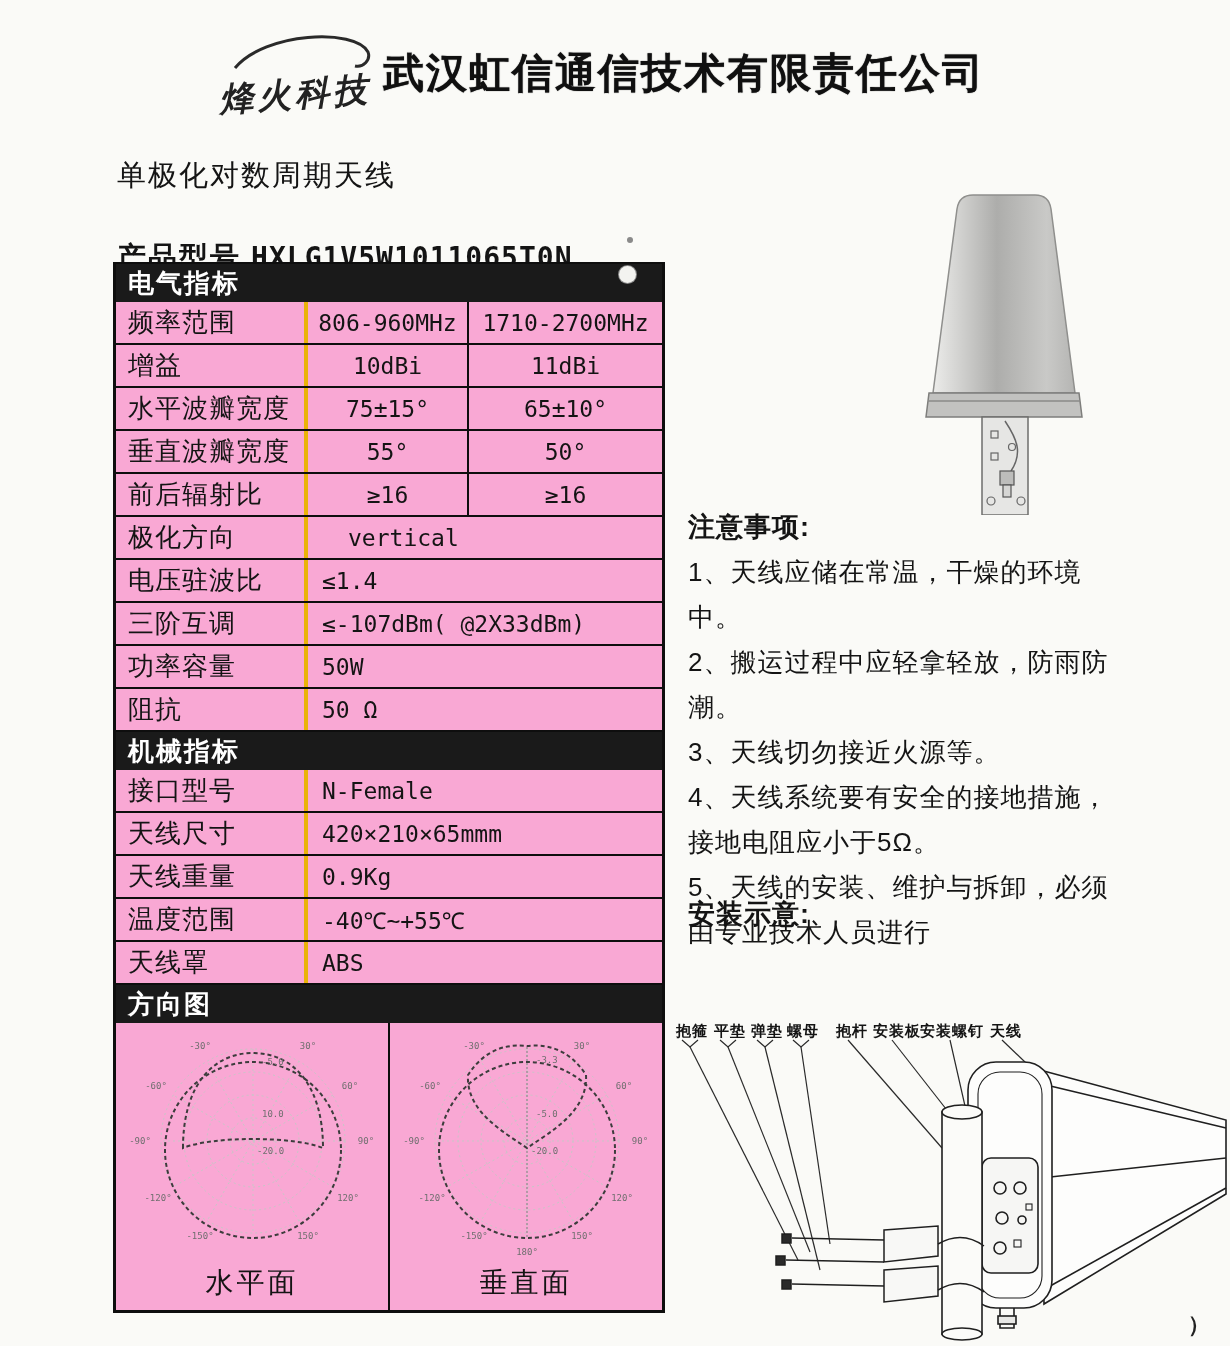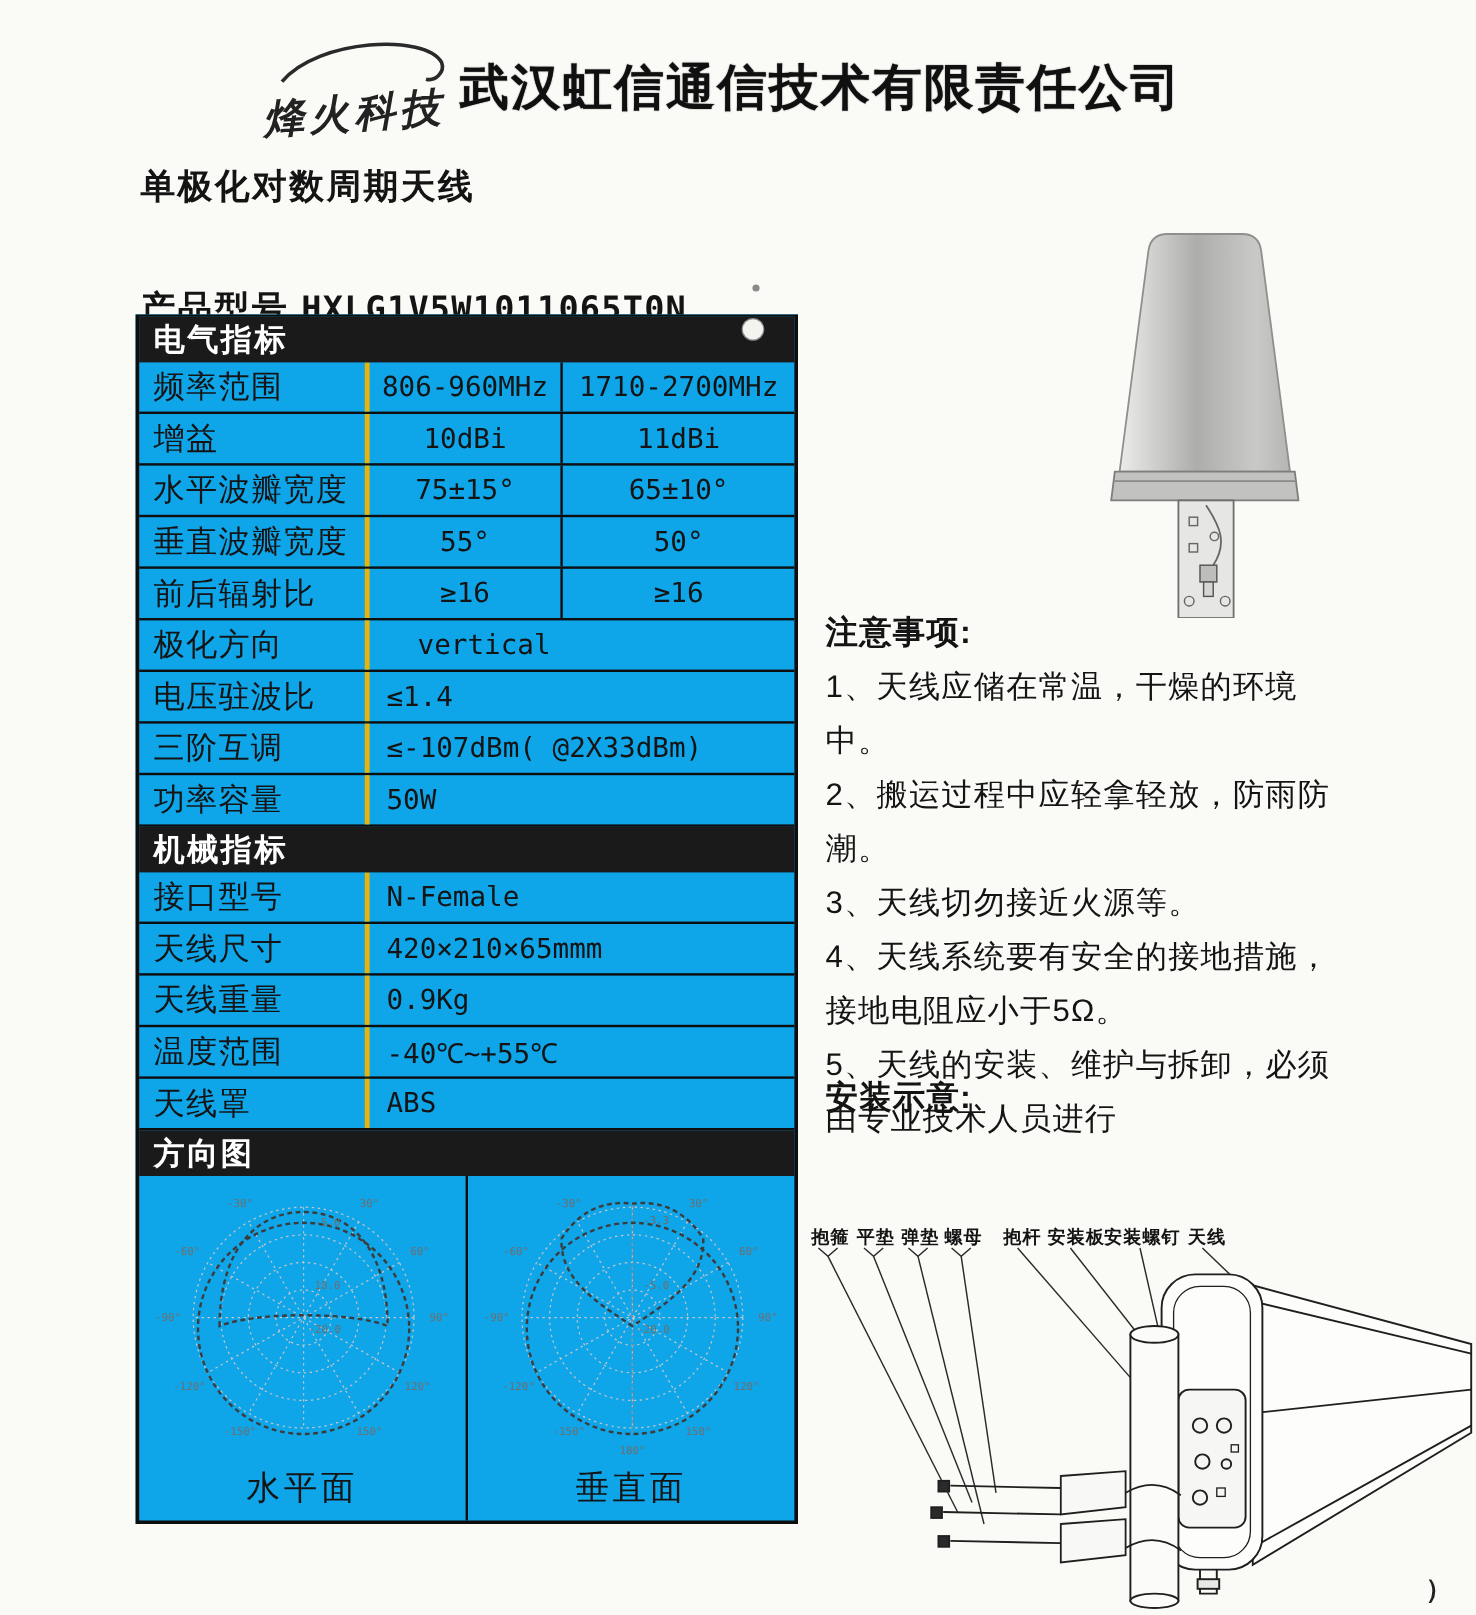--- a/index.html
+++ b/index.html
@@ -14,25 +14,25 @@
   .logo-text{
     position:absolute;left:14px;top:42px;font-size:34px;font-weight:bold;
     font-style:italic;letter-spacing:4px;color:#222;transform:rotate(-4deg);
     font-family:"DejaVu Serif",serif;
   }
   .company{
     position:absolute;left:383px;top:46px;font-size:41px;font-weight:900;
     letter-spacing:2px;color:#101010;text-shadow:0 0 1px #333;
   }
   
-  .prod-title{position:absolute;left:117px;top:136px;font-size:29px;font-weight:bold;letter-spacing:2px;}
+  .prod-title{position:absolute;left:117px;top:156px;font-size:29px;font-weight:normal;letter-spacing:2px;}
   .prod-model{position:absolute;left:117px;top:210px;font-size:29px;font-weight:bold;letter-spacing:2px;margin-top:28px;}
   .prod-model .model-no{font-weight:bold;font-size:28px;letter-spacing:1px;}
   
-  .spec{position:absolute;left:113px;top:262px;width:552px;border:3px solid #0e0e0e;border-top:2px solid #0e0e0e;background:#0ea5e9;box-sizing:border-box;}
+  .spec{position:absolute;left:113px;top:262px;width:552px;border:3px solid #0e0e0e;border-top:2px solid #0e0e0e;background:#f9a8d4;box-sizing:border-box;}
   .sec-bar{position:relative;height:38px;background:#1a1a1a;color:#fff;display:flex;align-items:center;
     font-size:26px;font-weight:bold;padding-left:12px;letter-spacing:2px;}
   .punch{position:absolute;right:26px;top:2px;width:17px;height:17px;border-radius:50%;
     background:#f3f3f0;box-shadow:0 0 0 1px #888;}
   .row{display:flex;height:43px;border-bottom:2px solid #0e0e0e;box-sizing:border-box;}
   .row:last-child{border-bottom:none;}
   .lbl{width:192px;border-right:4px solid #eab308;display:flex;align-items:center;
     padding-left:12px;font-size:26px;letter-spacing:1px;box-sizing:border-box;}
   .v1{width:161px;border-right:2px solid #0e0e0e;display:flex;align-items:center;justify-content:center;
     font-size:23px;box-sizing:border-box;}
@@ -117,20 +117,24 @@
       <div class="lbl">电压驻波比</div>
       <div class="vm mono">≤1.4</div>
     </div>
     <div class="row">
       <div class="lbl">三阶互调</div>
       <div class="vm mono">≤-107dBm( @2X33dBm)</div>
     </div>
     <div class="row">
       <div class="lbl">功率容量</div>
       <div class="vm mono">50W</div>
+    </div>
+    <div class="row">
+      <div class="lbl">阻抗</div>
+      <div class="vm mono">50 Ω</div>
     </div>
 
     <div class="sec-bar">
       <span>机械指标</span>
     </div>
 
     <div class="row">
       <div class="lbl">接口型号</div>
       <div class="vm mono">N-Female</div>
     </div>

